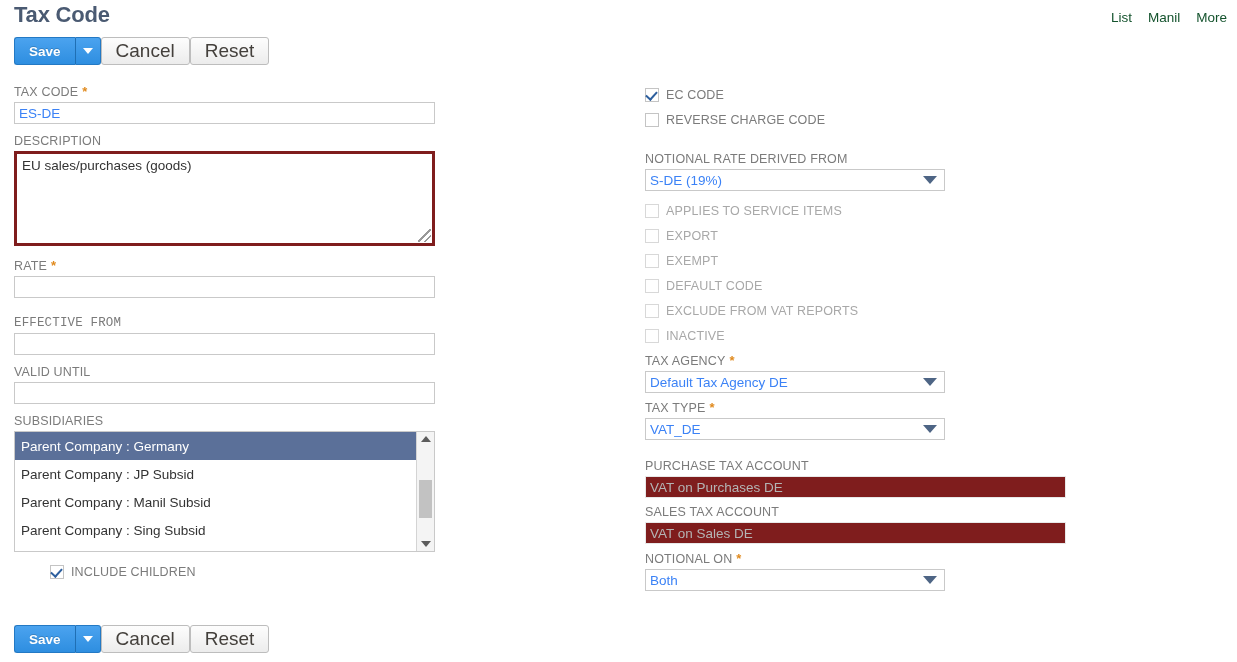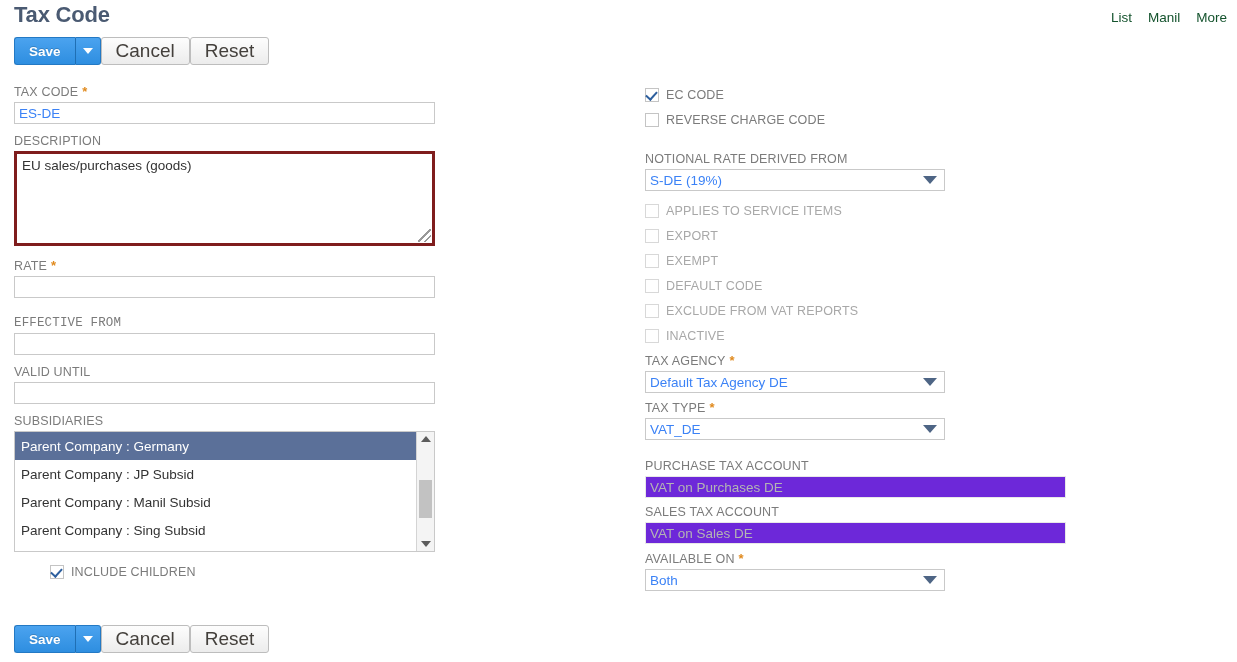--- a/index.html
+++ b/index.html
@@ -72,21 +72,21 @@
   }
   .req { color: #e08a1e; font-weight: bold; margin-left: 4px; font-size: 13px; }
 
   .inp {
     width: 421px; height: 22px;
     border: 1px solid #c9c9c9; background: #fff;
     font-size: 13.5px; color: #3b82f6; padding: 1px 4px;
     font-family: "Liberation Sans", sans-serif;
     display: flex; align-items: center;
   }
-  .inp.disabled { background: #6d28d9; border-color: #e8e8e8; color: #b4b4b4; }
+  .inp.disabled { background: #7f1d1d; border-color: #e8e8e8; color: #b4b4b4; }
   .inp.sel { width: 300px; position: relative; padding-right: 22px; }
   .sel-caret {
     position: absolute; right: 7px; top: 50%; transform: translateY(-50%);
     width: 0; height: 0;
     border-left: 7px solid transparent; border-right: 7px solid transparent;
     border-top: 8px solid #4e6585;
   }
 
   .ta {
     width: 421px; height: 95px;
@@ -307,21 +307,21 @@
       <div class="inp disabled">VAT on Purchases DE</div>
     </div>
 
     <div class="field" style="margin-top:7px;">
       <span class="lbl">SALES TAX ACCOUNT</span>
       <div class="inp disabled">VAT on Sales DE</div>
     </div>
 
     <div class="field" style="margin-top:7px;">
       <span class="lbl">
-        <span>AVAILABLE ON</span><span class="req">*</span>
+        <span>NOTIONAL ON</span><span class="req">*</span>
       </span>
       <div class="inp sel">
         <span>Both</span>
         <span class="sel-caret"></span>
       </div>
     </div>
   </div>
 
   <div class="btnbar bottom">
     <div class="savegroup">

